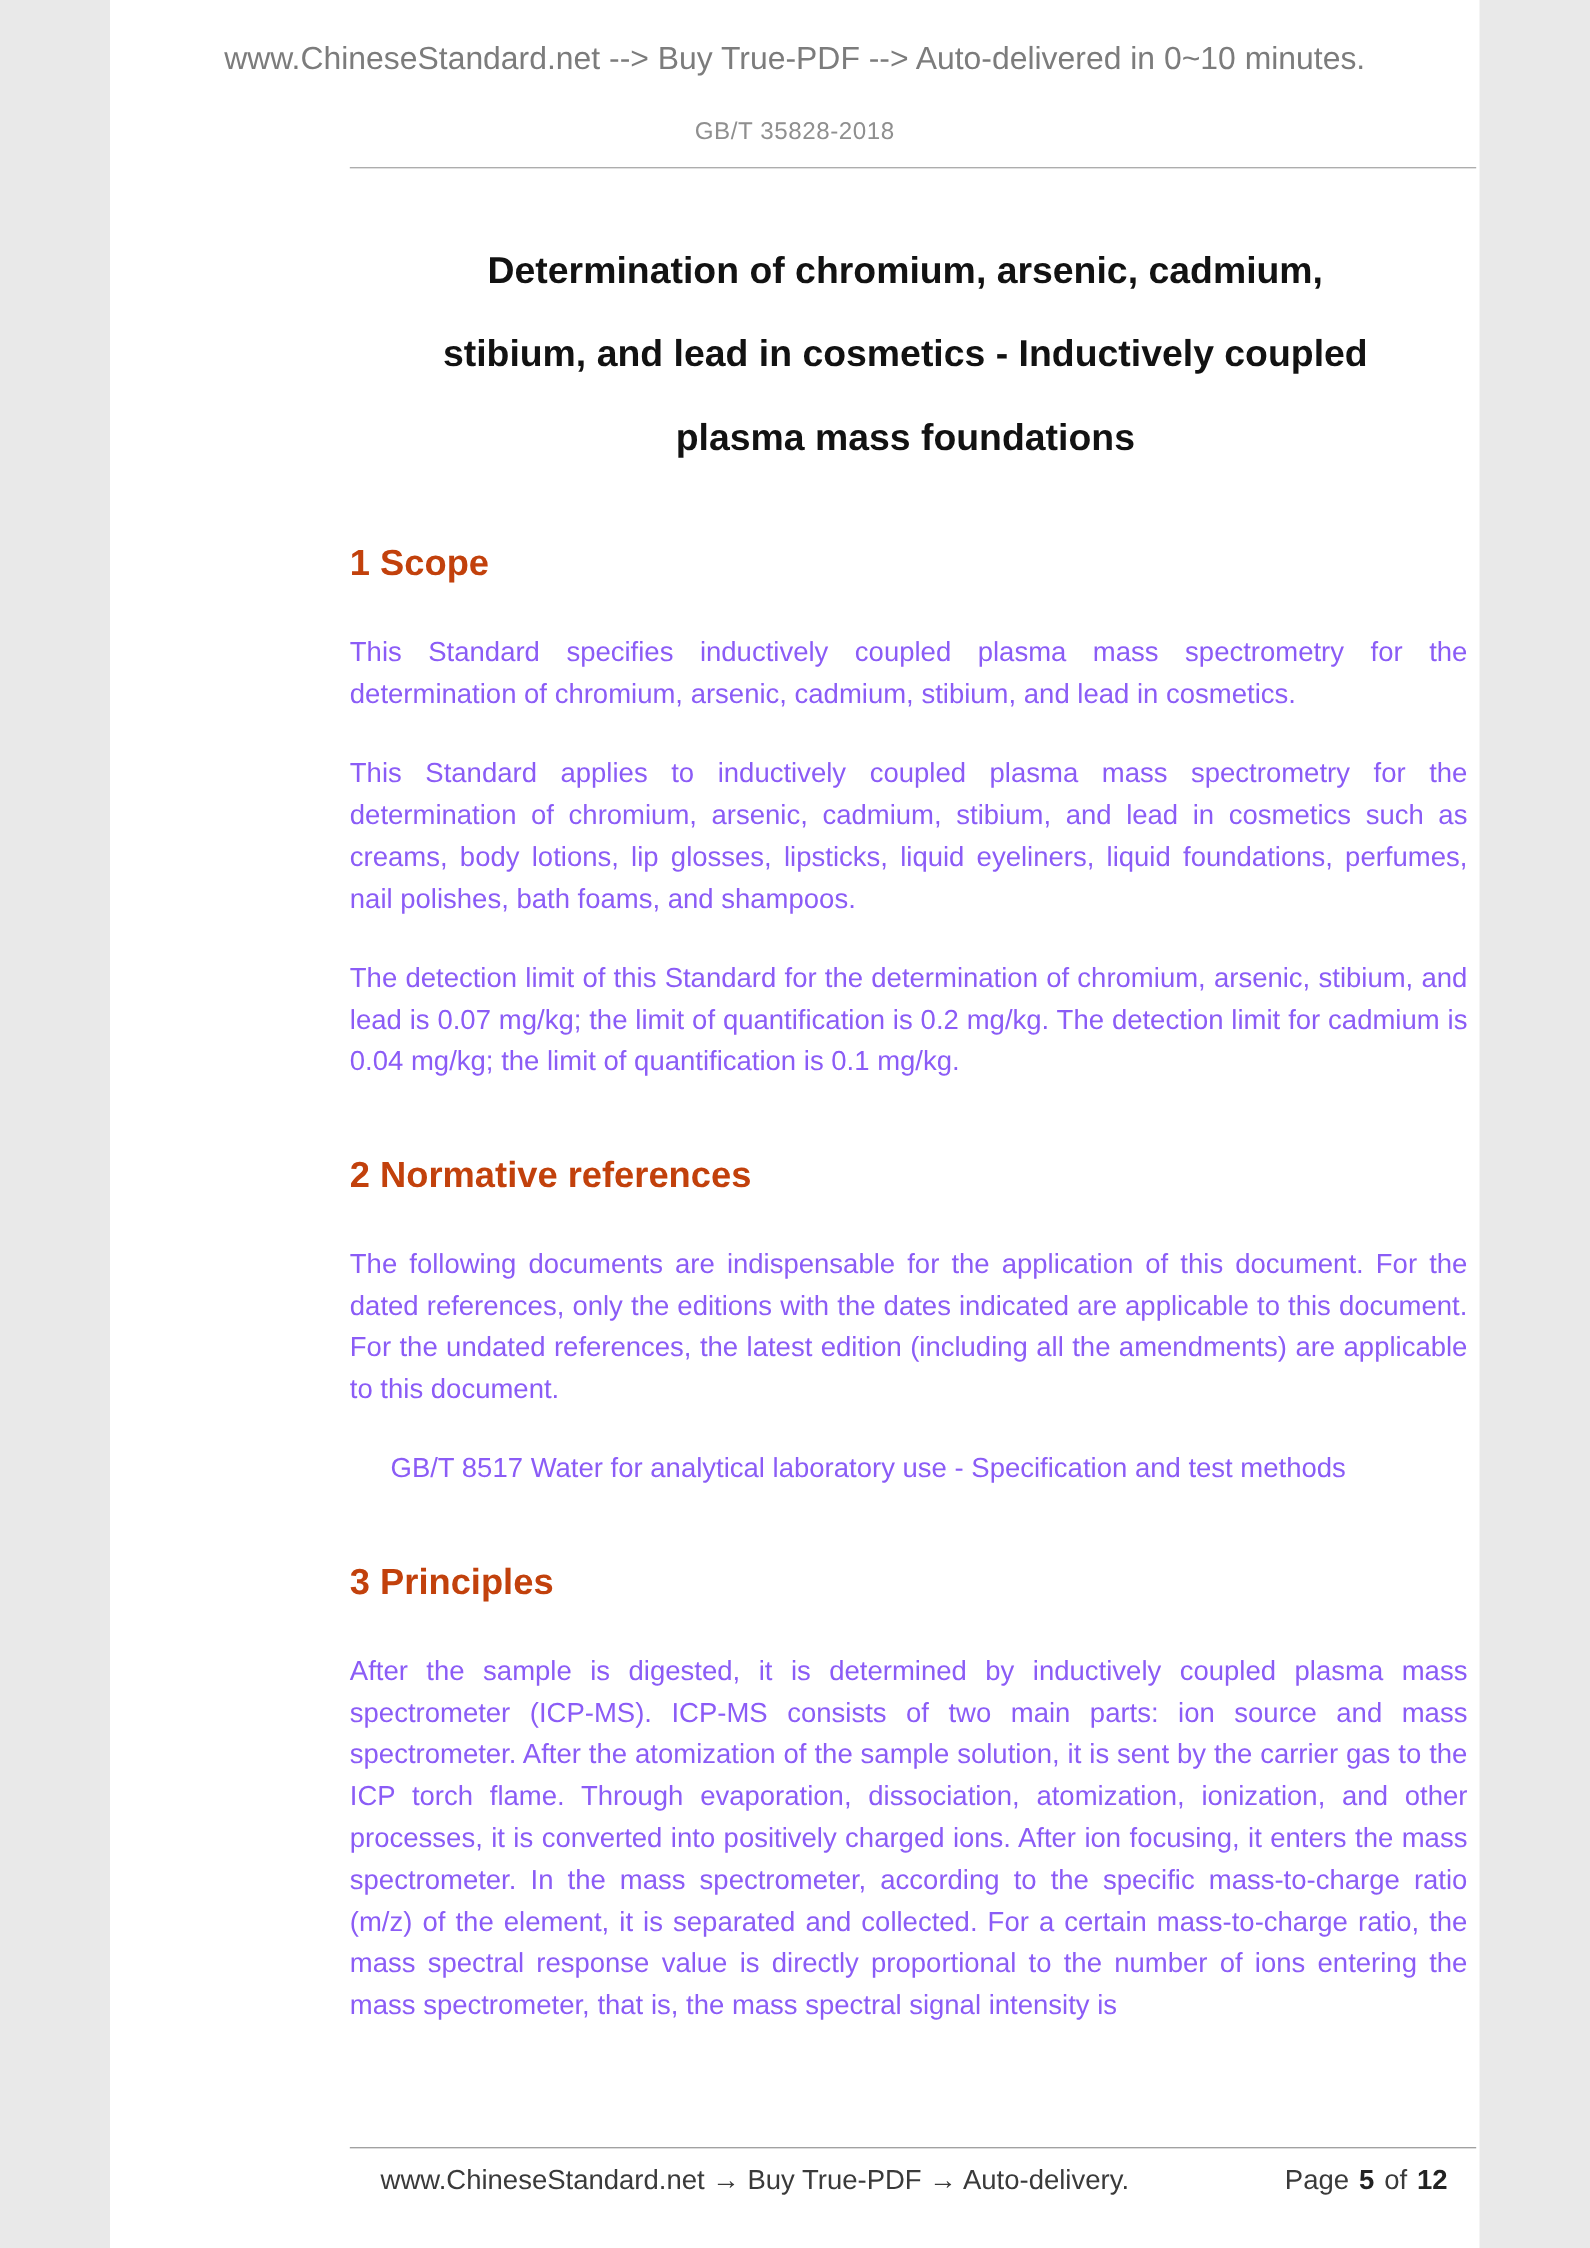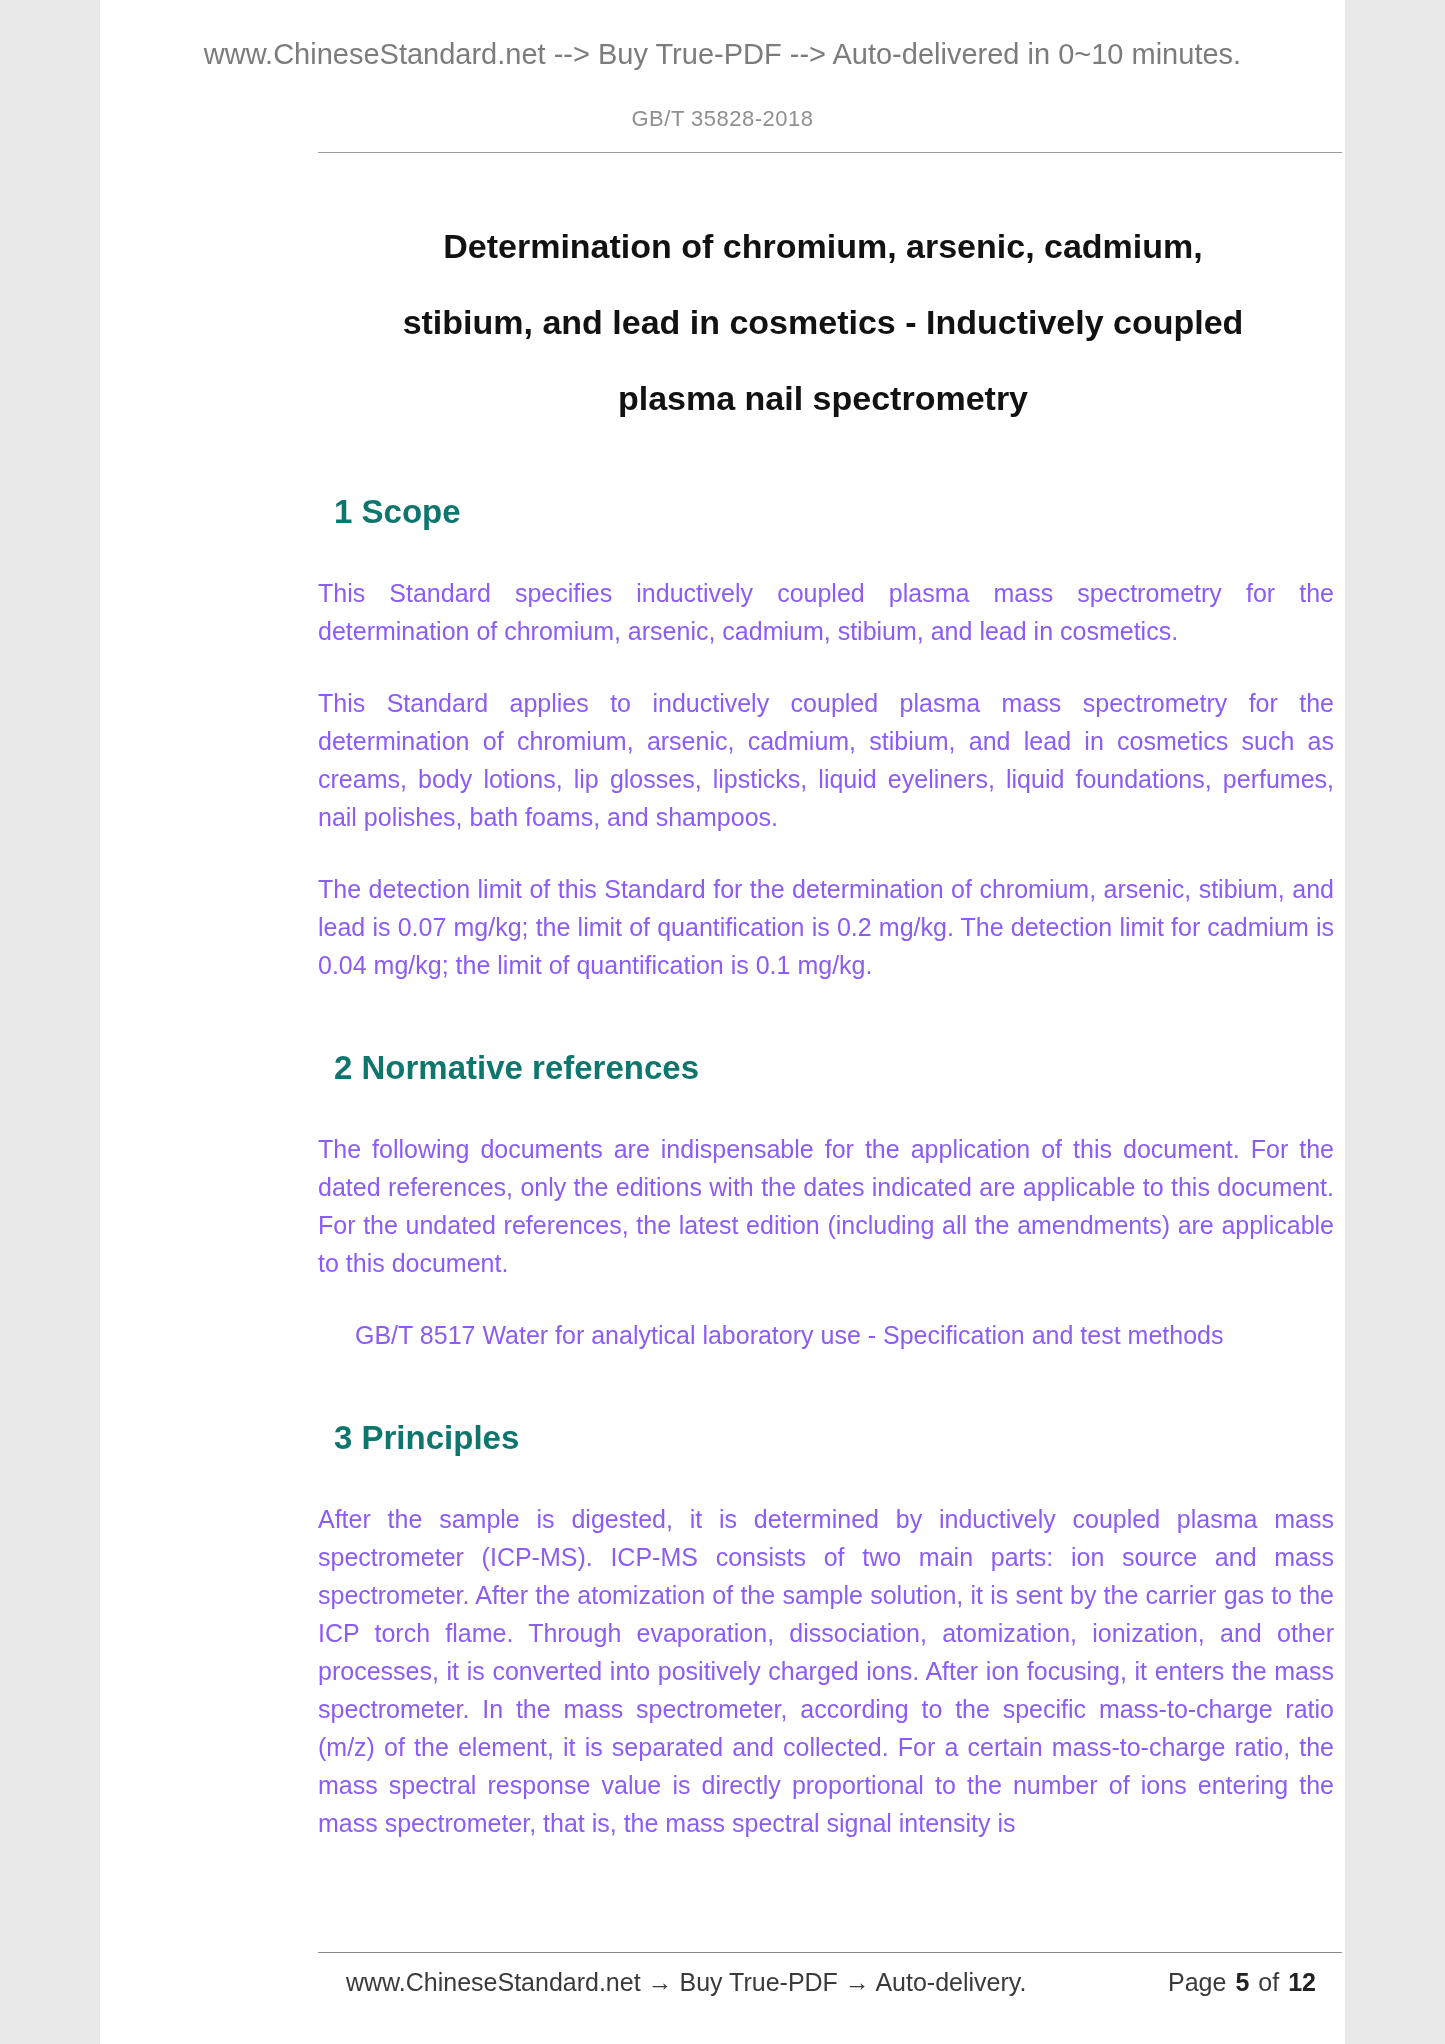--- a/index.html
+++ b/index.html
@@ -62,22 +62,22 @@
     top: 492px;
     left: 218px;
     width: 1016px;
     color: #1b1b1b;
   }
 
   .section-heading {
     font-size: 33px;
     line-height: 40px;
     font-weight: bold;
-    color: #0f766e;
-    margin: 64px 0 42px 16px;
+    color: #c2410c;
+    margin: 64px 0 42px 0;
   }
   .section-heading.first { margin-top: 0; }
 
   .body-par {
     font-size: 25px;
     line-height: 38px;
     text-align: justify;
     margin-bottom: 34px;
     color: #8b5cf6;
   }
@@ -122,21 +122,21 @@
 
   <div class="top-banner">www.ChineseStandard.net --&gt; Buy True-PDF --&gt; Auto-delivered in 0~10 minutes.</div>
 
   <div class="doc-number">GB/T 35828-2018</div>
 
   <div class="header-rule"></div>
 
   <h1 class="title">
     <span class="title-line">Determination of chromium, arsenic, cadmium,</span>
     <span class="title-line">stibium, and lead in cosmetics - Inductively coupled</span>
-    <span class="title-line">plasma nail spectrometry</span>
+    <span class="title-line">plasma mass foundations</span>
   </h1>
 
   <div class="content">
 
     <h2 class="section-heading first">1 Scope</h2>
 
     <p class="body-par">This Standard specifies inductively coupled plasma mass spectrometry for the determination of chromium, arsenic, cadmium, stibium, and lead in cosmetics.</p>
 
     <p class="body-par">This Standard applies to inductively coupled plasma mass spectrometry for the determination of chromium, arsenic, cadmium, stibium, and lead in cosmetics such as creams, body lotions, lip glosses, lipsticks, liquid eyeliners, liquid foundations, perfumes, nail polishes, bath foams, and shampoos.</p>
 

